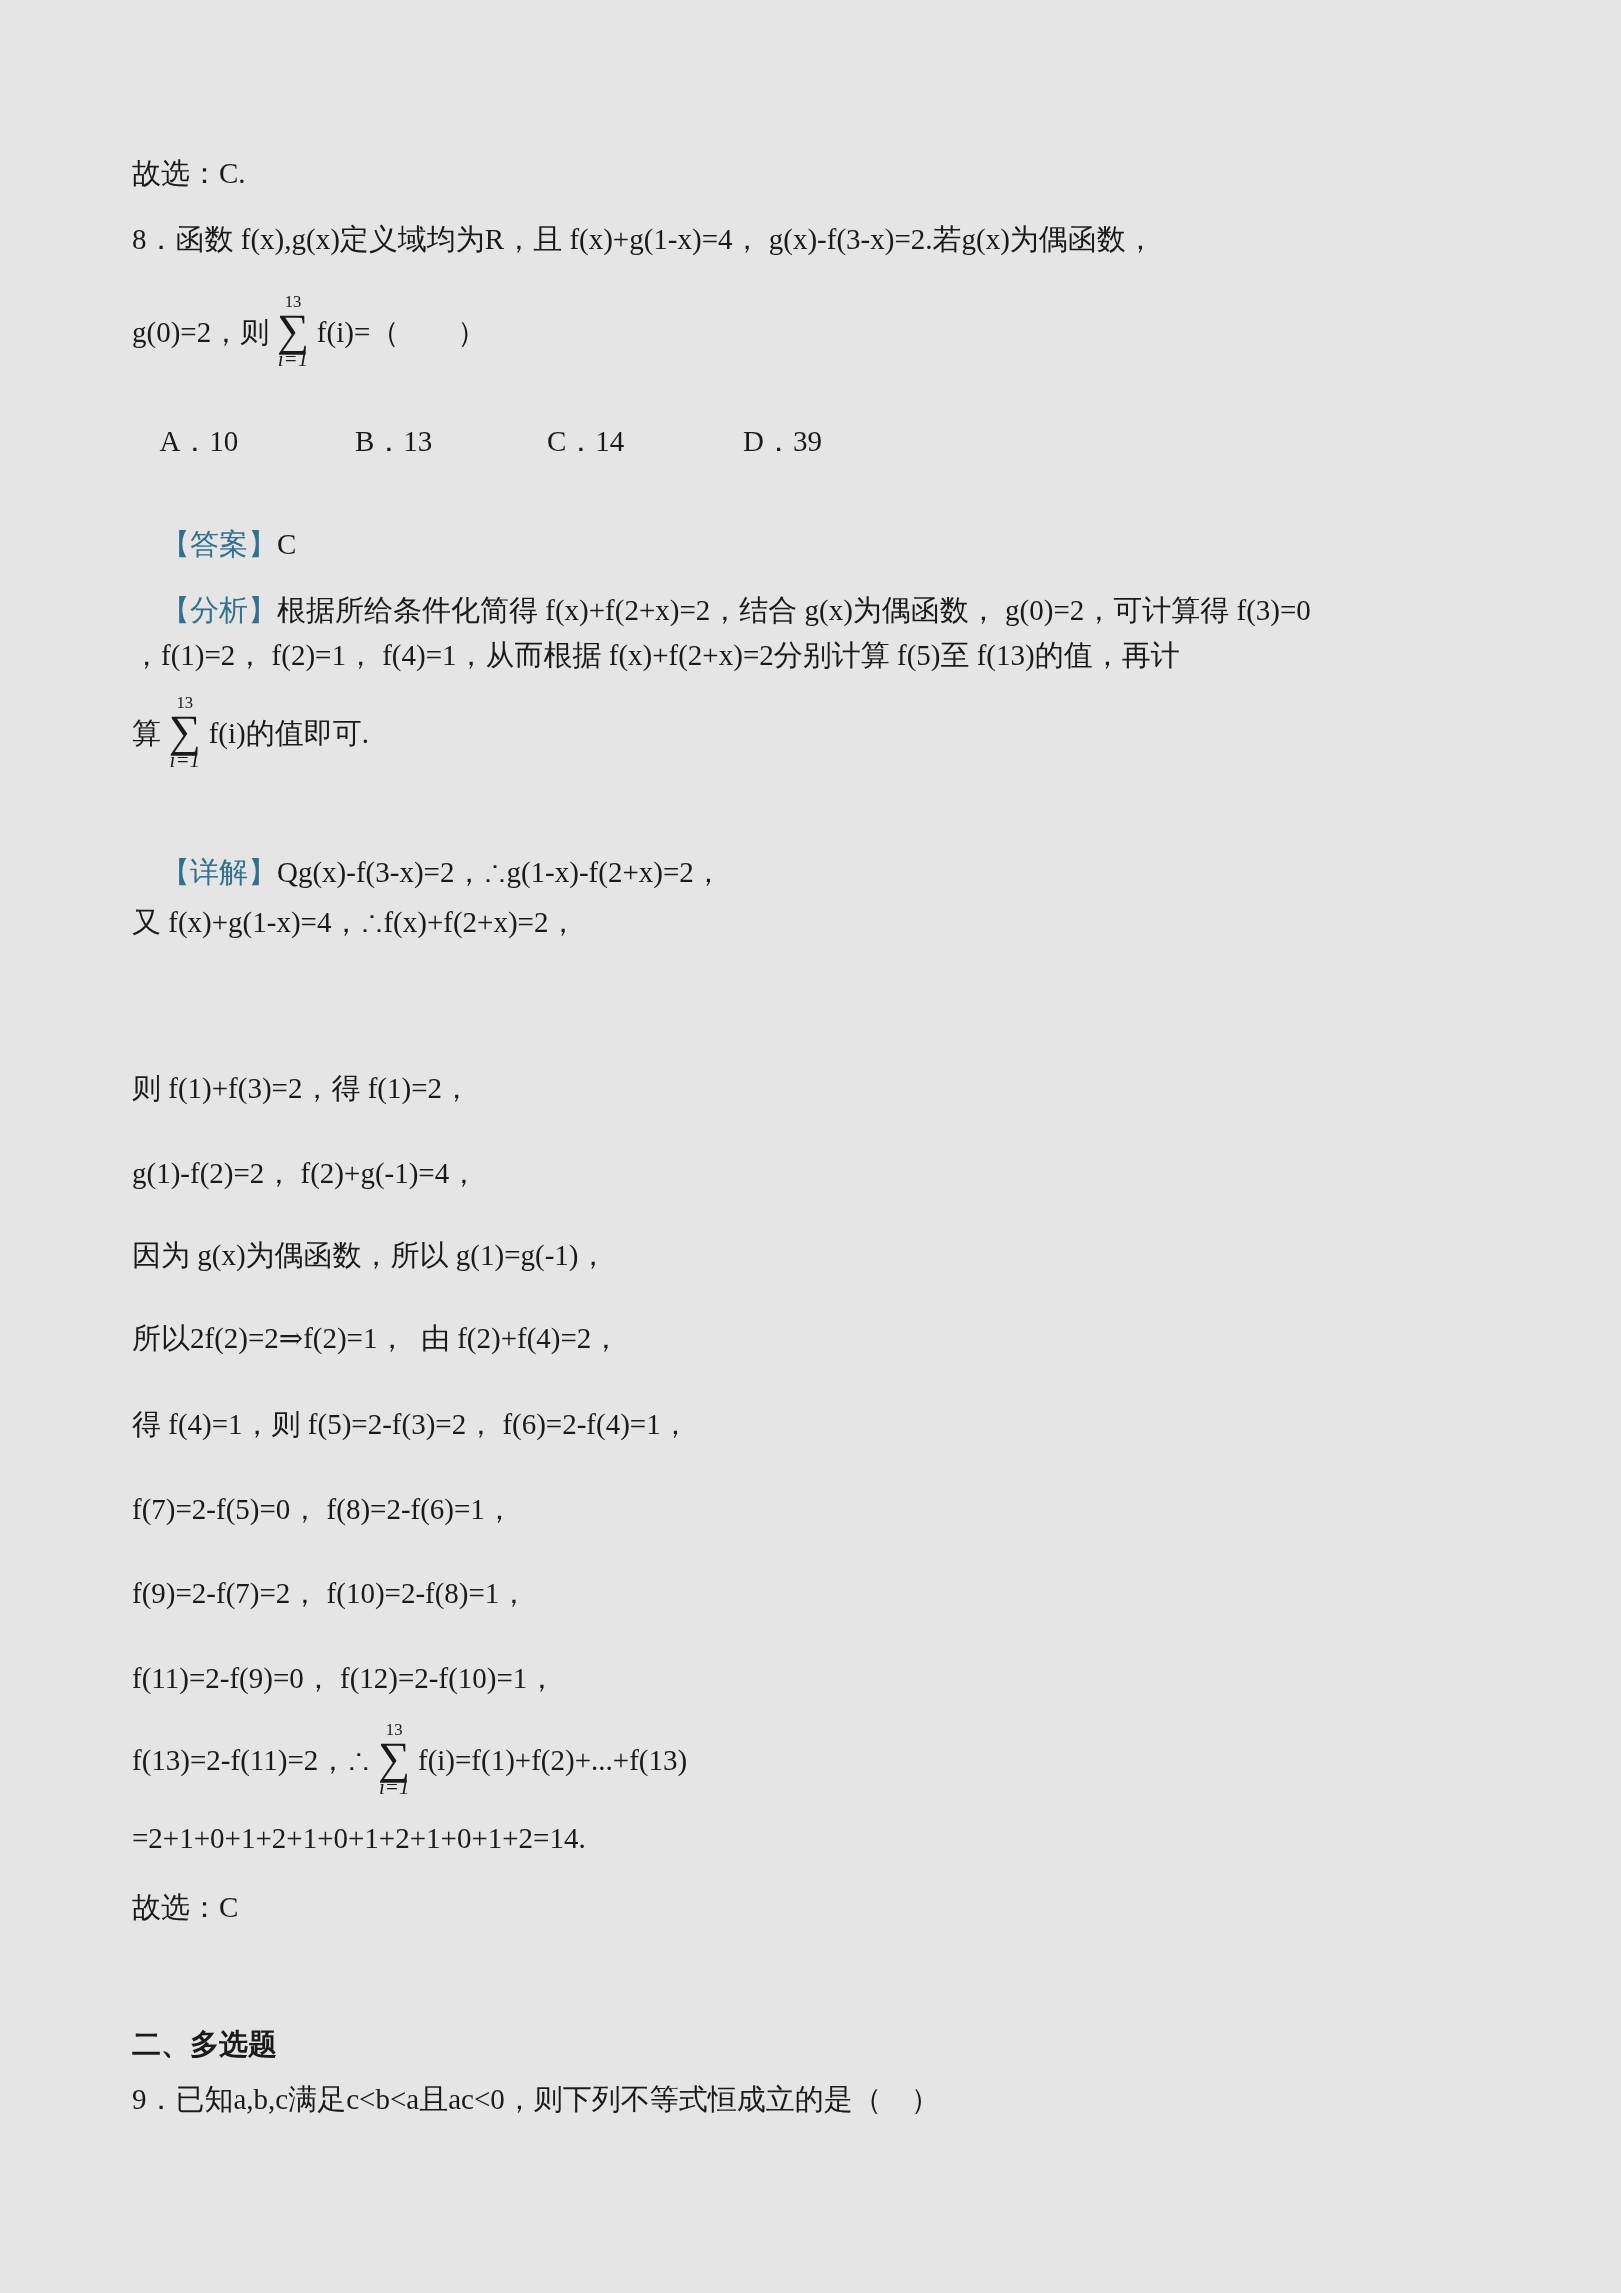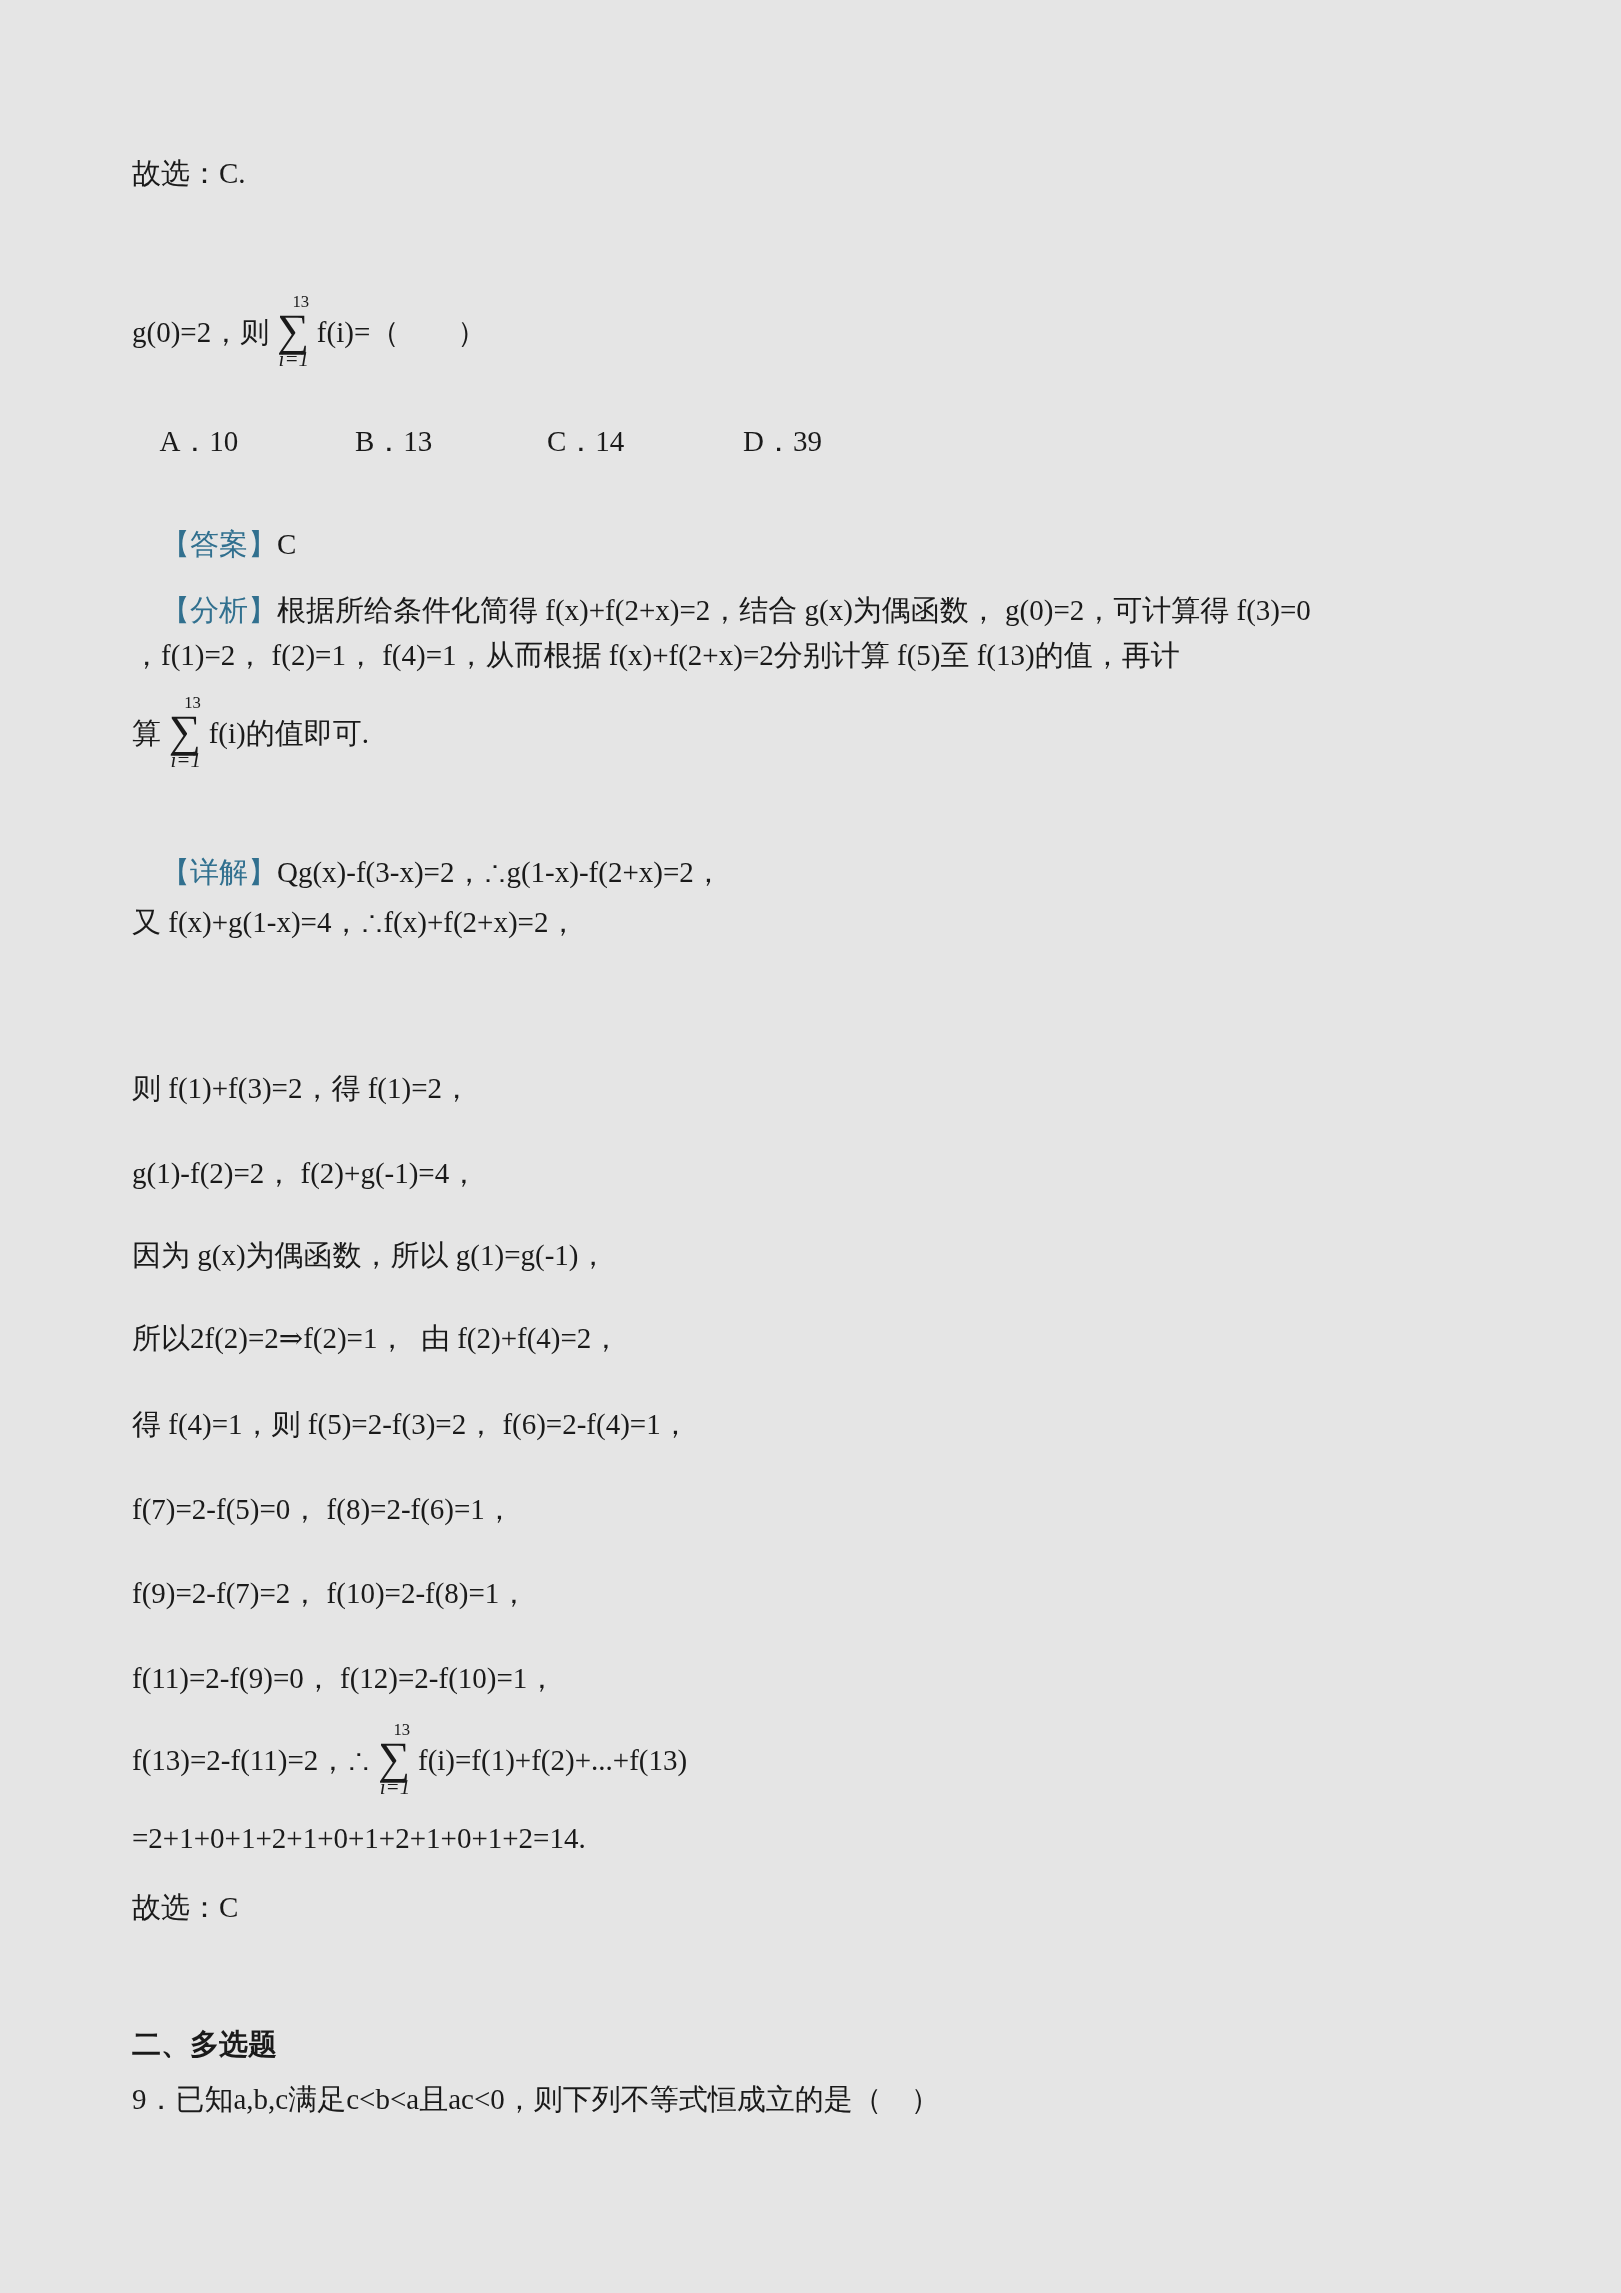--- a/index.html
+++ b/index.html
@@ -18,38 +18,39 @@
     left:132px;
     right:59px;
     white-space:pre;
     line-height:1.25;
   }
   .tag{ color:#31708f; }
   .sumline{ display:flex; align-items:center; }
   .bigsum{
     display:inline-flex;
     flex-direction:column;
-    align-items:flex-end;
+    align-items:center;
     line-height:1;
     margin:0 7.8px;
   }
   .sum-top{ font-size:16.7px; line-height:1; }
   .sum-bot{ font-size:21px; font-style:italic; line-height:1; }
   .sigma{ font-size:45px; line-height:0.85; }
   .opt{ position:absolute; top:0; white-space:pre; }
   .opt-a{ left:27.4px; } .opt-b{ left:223px; } .opt-c{ left:415px; } .opt-d{ left:611px; }
   .bold{ font-weight:bold; }
 </style>
 </head>
 <body>
 
 <div class="page">
 
   <div class="line" style="top:155px">故选：C.</div>
 
+  <div class="line" style="top:221px">8．函数 f(x),g(x)定义域均为R，且 f(x)+g(1-x)=4， g(x)-f(3-x)=2.若g(x)为偶函数，</div>
 
   <div class="line sumline" style="top:282px;height:100px">
     <span>g(0)=2，则</span>
     <span class="bigsum">
       <span class="sum-top">13</span>
       <span class="sigma">∑</span>
       <span class="sum-bot">i=1</span>
     </span>
     <span>f(i)=（　　）</span>
   </div>

